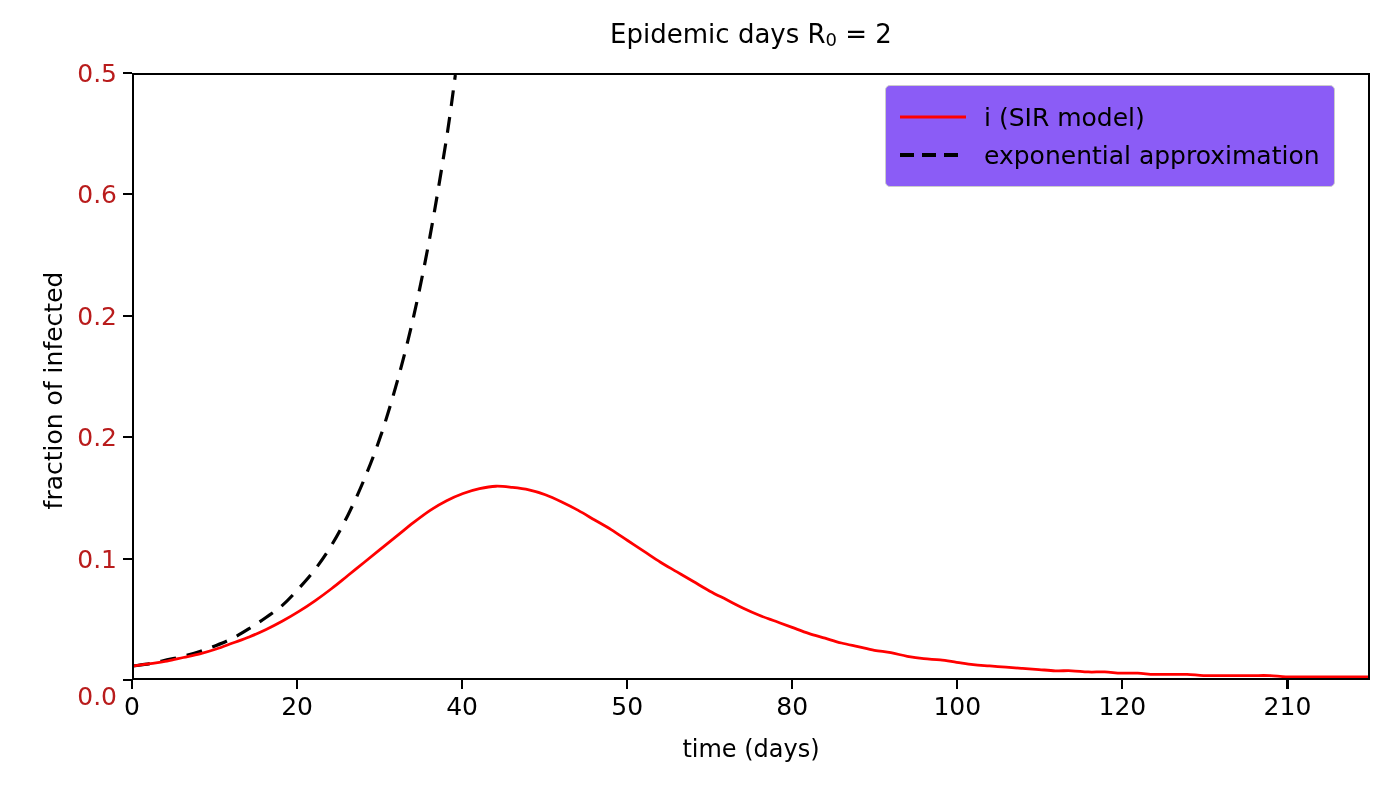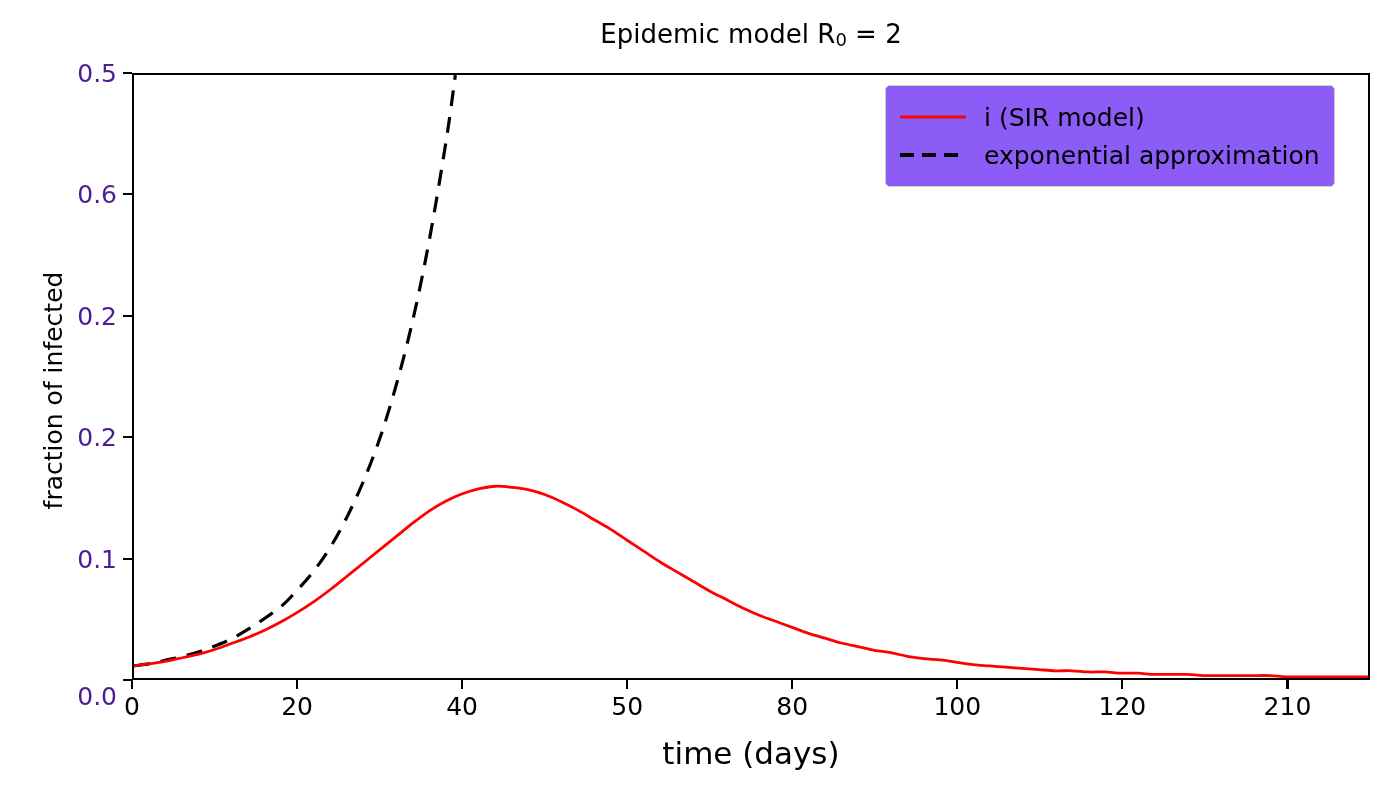--- a/index.html
+++ b/index.html
@@ -72,33 +72,33 @@
     position: absolute;
     height: 2.2px;
     width: 9px;
     background: #000000;
     left: 123px;
   }
   .ytick-label {
     position: absolute;
     right: 1283px;
     font-size: 25px;
-    color: #4c1d95;
+    color: #b91c1c;
     transform: translateY(-50%);
     white-space: nowrap;
     text-align: right;
   }
   
   #xlabel {
     position: absolute;
     left: 132px;
     top: 735px;
     width: 1238px;
     text-align: center;
-    font-size: 31px;
+    font-size: 24px;
     color: #000000;
     white-space: nowrap;
   }
   #ylabel {
     position: absolute;
     left: -250px;
     top: 376px;
     width: 607px;
     text-align: center;
     font-size: 25px;
@@ -134,21 +134,21 @@
     font-size: 25px;
     color: #000000;
     white-space: nowrap;
   }
 </style>
 </head>
 <body>
 
 <div id="figure">
 
-  <div id="chart-title"><span>Epidemic model R</span><span class="sub">0</span><span> = 2</span></div>
+  <div id="chart-title"><span>Epidemic days R</span><span class="sub">0</span><span> = 2</span></div>
 
   <div id="plot-area">
     <svg id="plot-svg" viewBox="0 0 1238 607" preserveAspectRatio="none">
       <g>
         <path id="series-exponential" fill="none" stroke="#000000" stroke-width="3.2" stroke-dasharray="16 11" stroke-linecap="butt" d="M 0.00 594.86 C 2.75 594.46, 11.00 593.44, 16.51 592.43 C 22.01 591.42, 27.51 590.00, 33.01 588.79 C 38.52 587.58, 44.02 586.56, 49.52 585.15 C 55.02 583.73, 60.52 582.11, 66.03 580.29 C 71.53 578.47, 77.03 576.45, 82.53 574.22 C 88.04 572.00, 93.54 569.77, 99.04 566.94 C 104.54 564.11, 110.04 560.67, 115.55 557.23 C 121.05 553.79, 126.55 550.14, 132.05 546.30 C 137.56 542.46, 143.06 539.02, 148.56 534.16 C 154.06 529.30, 159.56 523.23, 165.07 517.16 C 170.57 511.09, 176.07 505.02, 181.57 497.74 C 187.08 490.46, 192.58 482.57, 198.08 473.46 C 203.58 464.36, 209.08 454.24, 214.59 443.11 C 220.09 431.98, 225.59 420.04, 231.09 406.69 C 236.60 393.34, 242.10 379.38, 247.60 362.99 C 253.10 346.60, 258.60 328.39, 264.11 308.36 C 269.61 288.32, 275.11 267.28, 280.61 242.80 C 286.12 218.32, 291.62 191.41, 297.12 161.46 C 302.62 131.52, 309.42 90.04, 313.63 63.13 C 317.84 36.22, 320.93 10.52, 322.39 0.00"></path>
         <path id="series-sir" fill="none" stroke="#ff0000" stroke-width="2.8" stroke-linecap="round" stroke-linejoin="round" d="M 0.00 594.86 C 2.75 594.46, 11.00 593.24, 16.51 592.43 C 22.01 591.62, 27.51 591.02, 33.01 590.00 C 38.52 588.99, 44.02 587.58, 49.52 586.36 C 55.02 585.15, 60.52 584.14, 66.03 582.72 C 71.53 581.30, 77.03 579.69, 82.53 577.86 C 88.04 576.04, 93.54 573.82, 99.04 571.79 C 104.54 569.77, 110.04 567.95, 115.55 565.72 C 121.05 563.50, 126.55 561.07, 132.05 558.44 C 137.56 555.81, 143.06 552.98, 148.56 549.94 C 154.06 546.91, 159.56 543.67, 165.07 540.23 C 170.57 536.79, 176.07 533.15, 181.57 529.30 C 187.08 525.46, 192.58 521.41, 198.08 517.16 C 203.58 512.91, 209.08 508.26, 214.59 503.81 C 220.09 499.36, 225.59 494.91, 231.09 490.46 C 236.60 486.00, 242.10 481.55, 247.60 477.10 C 253.10 472.65, 258.60 468.20, 264.11 463.75 C 269.61 459.30, 275.11 454.64, 280.61 450.39 C 286.12 446.14, 291.62 441.90, 297.12 438.25 C 302.62 434.61, 308.12 431.37, 313.63 428.54 C 319.13 425.71, 324.63 423.28, 330.13 421.26 C 335.64 419.23, 341.14 417.62, 346.64 416.40 C 352.14 415.19, 357.64 414.18, 363.15 413.97 C 368.65 413.77, 374.15 414.58, 379.65 415.19 C 385.16 415.79, 390.66 416.40, 396.16 417.62 C 401.66 418.83, 407.16 420.45, 412.67 422.47 C 418.17 424.50, 423.67 427.13, 429.17 429.76 C 434.68 432.39, 440.18 435.22, 445.68 438.25 C 451.18 441.29, 456.68 444.73, 462.19 447.97 C 467.69 451.20, 473.19 454.24, 478.69 457.68 C 484.20 461.12, 489.70 464.96, 495.20 468.60 C 500.70 472.25, 506.20 475.89, 511.71 479.53 C 517.21 483.17, 522.71 487.02, 528.21 490.46 C 533.72 493.90, 539.22 496.93, 544.72 500.17 C 550.22 503.41, 555.72 506.64, 561.23 509.88 C 566.73 513.12, 572.23 516.56, 577.73 519.59 C 583.24 522.63, 588.74 525.26, 594.24 528.09 C 599.74 530.92, 605.24 533.96, 610.75 536.59 C 616.25 539.22, 621.75 541.65, 627.25 543.87 C 632.76 546.10, 638.26 547.92, 643.76 549.94 C 649.26 551.97, 654.76 553.99, 660.27 556.01 C 665.77 558.04, 671.27 560.26, 676.77 562.08 C 682.28 563.90, 687.78 565.32, 693.28 566.94 C 698.78 568.56, 704.28 570.38, 709.79 571.79 C 715.29 573.21, 720.79 574.22, 726.29 575.44 C 731.80 576.65, 737.30 578.07, 742.80 579.08 C 748.30 580.09, 753.80 580.49, 759.31 581.51 C 764.81 582.52, 770.31 584.14, 775.81 585.15 C 781.32 586.16, 786.82 586.97, 792.32 587.58 C 797.82 588.18, 803.32 588.18, 808.83 588.79 C 814.33 589.40, 819.83 590.41, 825.33 591.22 C 830.84 592.03, 836.34 593.04, 841.84 593.65 C 847.34 594.25, 852.84 594.46, 858.35 594.86 C 863.85 595.26, 869.35 595.67, 874.85 596.07 C 880.36 596.48, 885.86 596.88, 891.36 597.29 C 896.86 597.69, 902.36 598.10, 907.87 598.50 C 913.37 598.91, 918.87 599.51, 924.37 599.72 C 929.88 599.92, 935.38 599.51, 940.88 599.72 C 946.38 599.92, 951.88 600.73, 957.39 600.93 C 962.89 601.13, 968.39 600.73, 973.89 600.93 C 979.40 601.13, 984.90 601.94, 990.40 602.14 C 995.90 602.35, 1001.40 601.94, 1006.91 602.14 C 1012.41 602.35, 1017.91 603.16, 1023.41 603.36 C 1028.92 603.56, 1034.42 603.36, 1039.92 603.36 C 1045.42 603.36, 1050.92 603.16, 1056.43 603.36 C 1061.93 603.56, 1067.43 604.37, 1072.93 604.57 C 1078.44 604.77, 1083.94 604.57, 1089.44 604.57 C 1094.94 604.57, 1100.44 604.57, 1105.95 604.57 C 1111.45 604.57, 1116.95 604.57, 1122.45 604.57 C 1127.96 604.57, 1133.46 604.37, 1138.96 604.57 C 1144.46 604.77, 1149.96 605.58, 1155.47 605.79 C 1160.97 605.99, 1166.47 605.79, 1171.97 605.79 C 1177.48 605.79, 1182.98 605.79, 1188.48 605.79 C 1193.98 605.79, 1199.48 605.79, 1204.99 605.79 C 1210.49 605.79, 1215.99 605.79, 1221.49 605.79 C 1227.00 605.79, 1235.25 605.79, 1238.00 605.79"></path>
       </g>
     </svg>
   </div>
 

